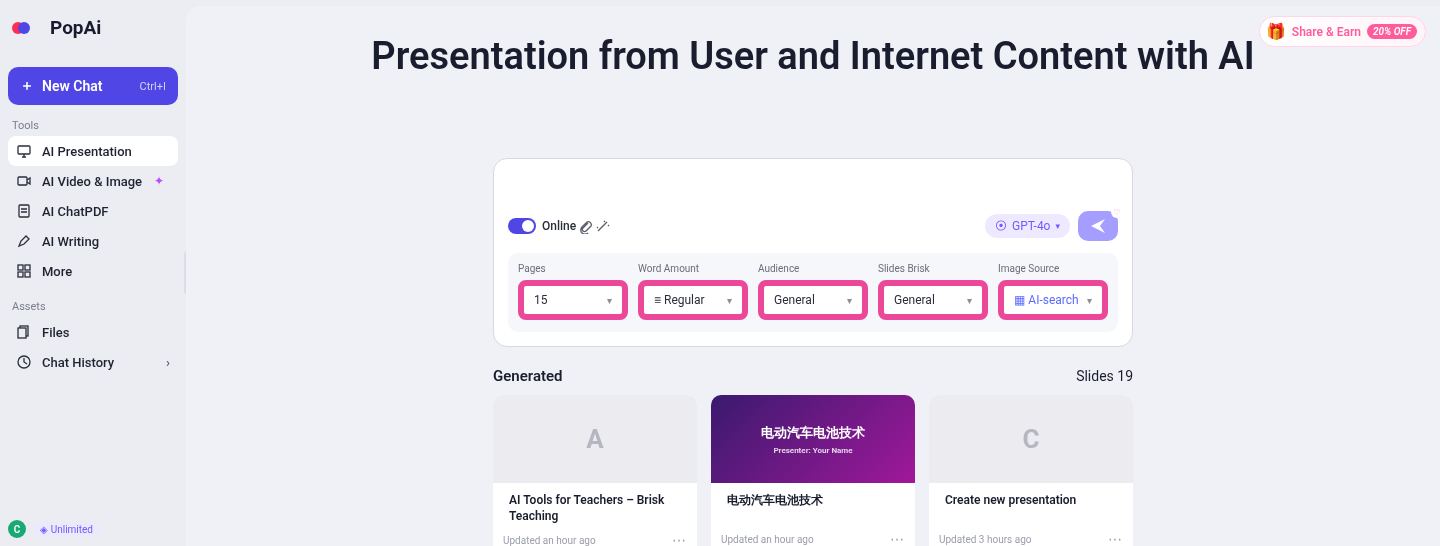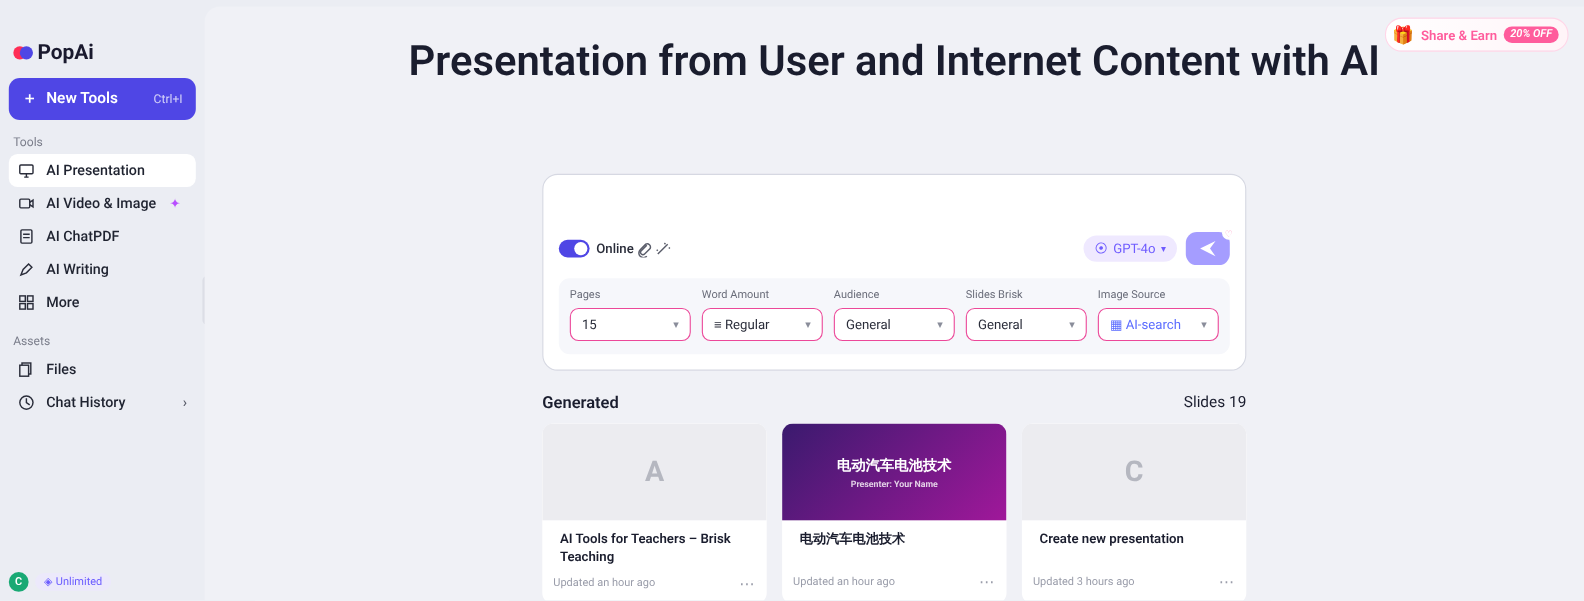--- a/index.html
+++ b/index.html
@@ -1,18 +1,18 @@
 <!DOCTYPE html>
 <html><head>
 <meta charset="utf-8">
 <style>
 * { margin:0; padding:0; box-sizing:border-box; font-family:-apple-system,BlinkMacSystemFont,'Segoe UI',Roboto,sans-serif; }
 body { background:#ebedf3; display:flex; height:546px; width:1440px; overflow:hidden; }
 .sidebar { width:186px; background:#ebedf3; padding:8px 8px; display:flex; flex-direction:column; position:relative; }
-.logo { display:flex; align-items:center; gap:4px; padding:8px 4px 12px;margin-top:20px; }
+.logo { display:flex; align-items:center; gap:20px; padding:8px 4px 28px; }
 .logo-mark { width:18px; height:18px; position:relative; }
 .logo-text { font-size:19px; font-weight:700; color:#1a1a2e; }
 .new-chat { background:#4f46e5; color:#fff; border:none; border-radius:10px; padding:10px 12px; display:flex; align-items:center; justify-content:space-between; cursor:pointer; font-size:14px; font-weight:600; }
 .new-chat-left { display:flex; align-items:center; gap:8px; }
 .kbd { font-size:11px; opacity:.75; font-weight:400; }
 .section-label { font-size:11px; color:#7a7d8a; margin:14px 0 4px 4px; }
 .nav-item { display:flex; align-items:center; gap:10px; padding:7px 8px; border-radius:8px; cursor:pointer; font-size:13px; color:#1f2330; font-weight:500; }
 .nav-item.active { background:#fff; }
 .nav-icon { width:16px; height:16px; display:flex; align-items:center; justify-content:center; color:#2a2d3a; }
 .sparkle { color:#b84eff; font-size:12px; margin-left:2px; }
@@ -37,21 +37,21 @@
 .toggle { width:28px; height:16px; background:#4f46e5; border-radius:10px; position:relative; cursor:pointer; }
 .toggle::after { content:''; position:absolute; width:12px; height:12px; background:#fff; border-radius:50%; top:2px; left:14px; }
 .online-label { font-size:12px; color:#2a2d3a; font-weight:500; }
 .icon-btn { color:#5a5d6a; cursor:pointer; font-size:15px; }
 .model-pill { background:#efe9ff; color:#6f5cff; font-size:12px; padding:5px 10px; border-radius:14px; display:flex; align-items:center; gap:5px; cursor:pointer; }
 .send-btn { width:40px; height:30px; background:#a59dff; border:none; border-radius:10px; display:flex; align-items:center; justify-content:center; color:#fff; cursor:pointer; position:relative; }
 .send-badge { position:absolute; top:-5px; right:-5px; width:12px; height:12px; background:#fff; border-radius:50%; display:flex; align-items:center; justify-content:center; font-size:8px; color:#ff9cc4; }
 .options-bar { background:#f6f7fb; border-radius:10px; padding:10px 10px 12px; margin-top:12px; display:flex; gap:10px; }
 .opt { flex:1; display:flex; flex-direction:column; gap:6px; }
 .opt-label { font-size:10px; color:#6a6d7a; }
-.opt-select { background:#fff; border:1px solid #ec4899; border-radius:8px; padding:7px 10px; font-size:12px; color:#2a2d3a; display:flex; align-items:center; justify-content:space-between; cursor:pointer; }
+.opt-select { background:#fff; border:6px solid #ec4899; border-radius:8px; padding:7px 10px; font-size:12px; color:#2a2d3a; display:flex; align-items:center; justify-content:space-between; cursor:pointer; }
 .opt-select .chev { color:#8a8d9a; font-size:10px; }
 .ai-search { color:#5b6cff; }
 .gen-header { max-width:640px; margin:20px auto 10px; display:flex; justify-content:space-between; align-items:center; }
 .gen-title { font-size:15px; font-weight:600; color:#1a1d2e; }
 .gen-count { font-size:14px; color:#1a1d2e; }
 .cards { max-width:640px; margin:0 auto; display:flex; gap:14px; }
 .card { flex:1; background:#fff; border-radius:10px; overflow:hidden; display:flex; flex-direction:column; }
 .thumb { height:88px; display:flex; align-items:center; justify-content:center; font-size:26px; font-weight:700; }
 .thumb-a { background:#ececf0; color:#b5b7c0; }
 .thumb-b { background:linear-gradient(135deg,#3a1a6e,#a0189a); color:#fff; flex-direction:column; }
@@ -75,21 +75,21 @@
           <circle cx="6" cy="9" r="6" fill="#ff2d55"></circle>
           <circle cx="12" cy="9" r="6" fill="#4f46e5"></circle>
         </svg>
     </span>
     <span class="logo-text">PopAi</span>
   </div>
 
   <button class="new-chat">
     <span class="new-chat-left">
       <span>＋</span>
-      <span>New Tools</span>
+      <span>New Chat</span>
     </span>
     <span class="kbd">Ctrl+I</span>
   </button>
 
   <div class="section-label">Tools</div>
 
   <div class="nav-item active">
     <span class="nav-icon">
         <svg width="14" height="14" viewBox="0 0 14 14" fill="none" stroke="currentColor" stroke-width="1.3">
           <rect x="1" y="2" width="12" height="8" rx="1"></rect>

